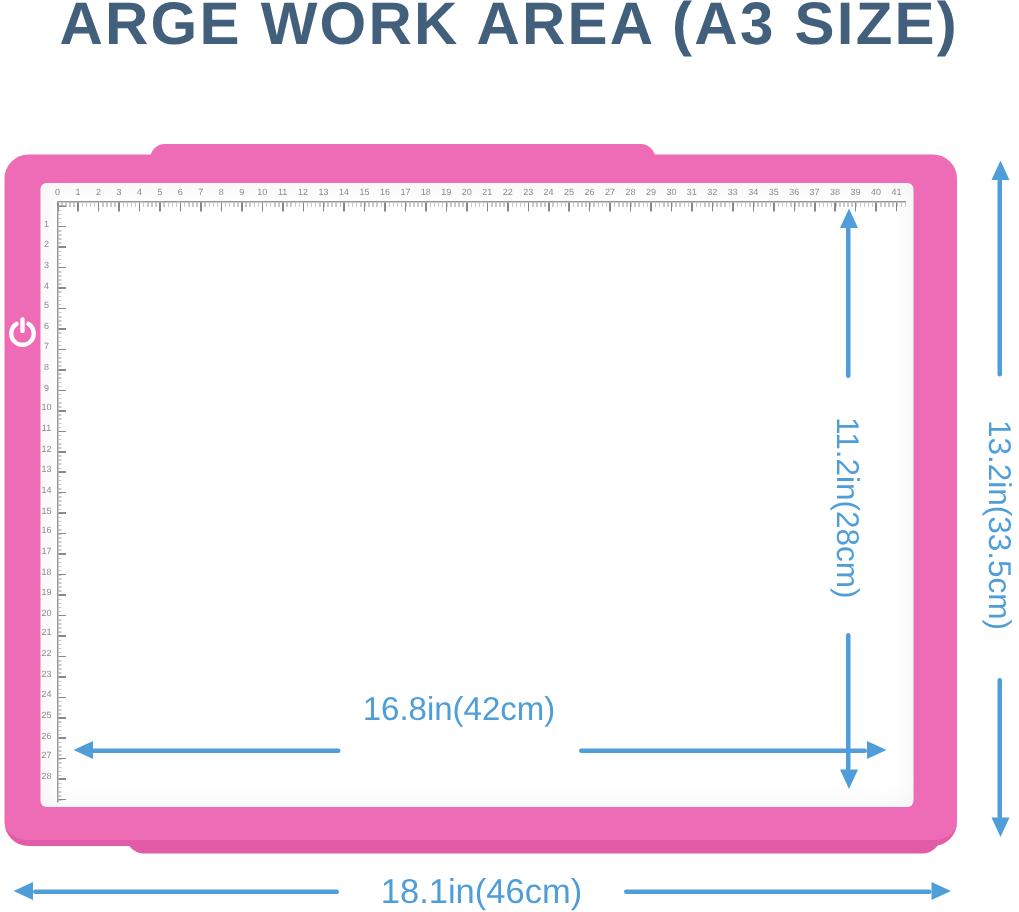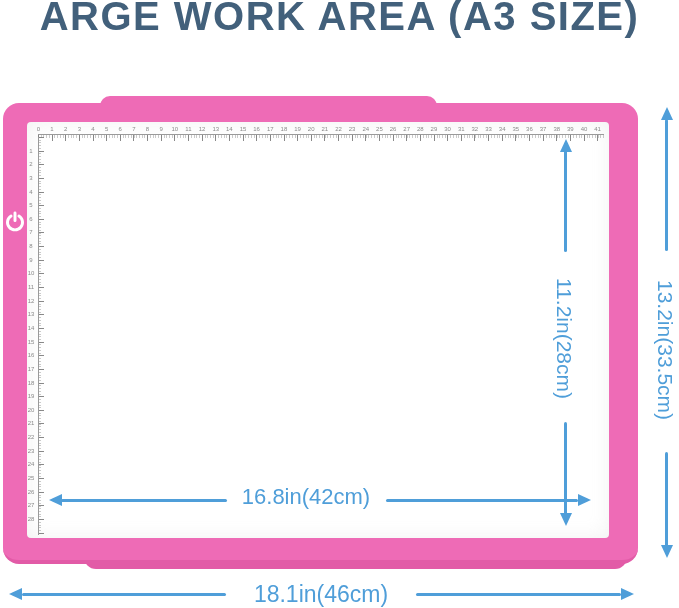--- a/index.html
+++ b/index.html
@@ -150,21 +150,21 @@
     <div class="abs ah up" style="left:560px;top:139px;"></div>
     <div class="abs vline" style="left:564px;top:150px;height:102px;"></div>
     <div class="abs dim-label v" style="left:552px;top:250px;height:176px;">11.2in(28cm)</div>
     <div class="abs vline" style="left:564px;top:422px;height:92px;"></div>
     <div class="abs ah down" style="left:560px;top:513px;"></div>
   </div>
 
   <div>
     <div class="abs ah left" style="left:49px;top:494px;"></div>
     <div class="abs hline" style="left:61px;top:499px;width:166px;"></div>
-    <div class="abs dim-label h" style="left:227px;top:484px;width:158px;">16.8in(42cm)</div>
+    <div class="abs dim-label h" style="left:227px;top:460px;width:158px;">16.8in(42cm)</div>
     <div class="abs hline" style="left:386px;top:499px;width:192px;"></div>
     <div class="abs ah right" style="left:578px;top:494px;"></div>
   </div>
 
   <div>
     <div class="abs ah up" style="left:661px;top:107px;"></div>
     <div class="abs vline" style="left:665px;top:119px;height:132px;"></div>
     <div class="abs dim-label v" style="left:653px;top:248px;height:204px;">13.2in(33.5cm)</div>
     <div class="abs vline" style="left:665px;top:452px;height:94px;"></div>
     <div class="abs ah down" style="left:661px;top:545px;"></div>

